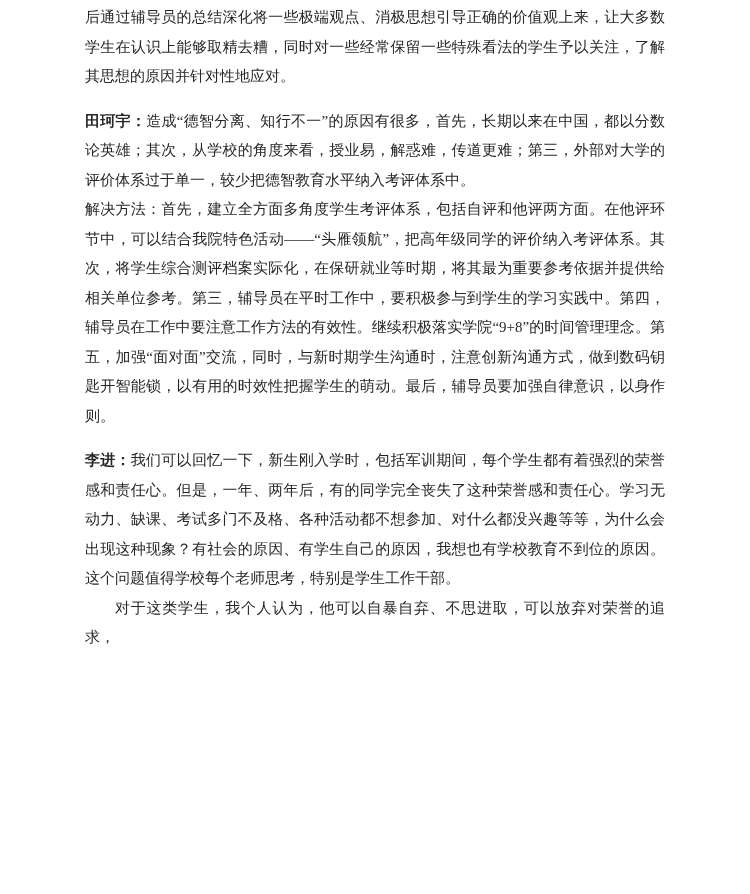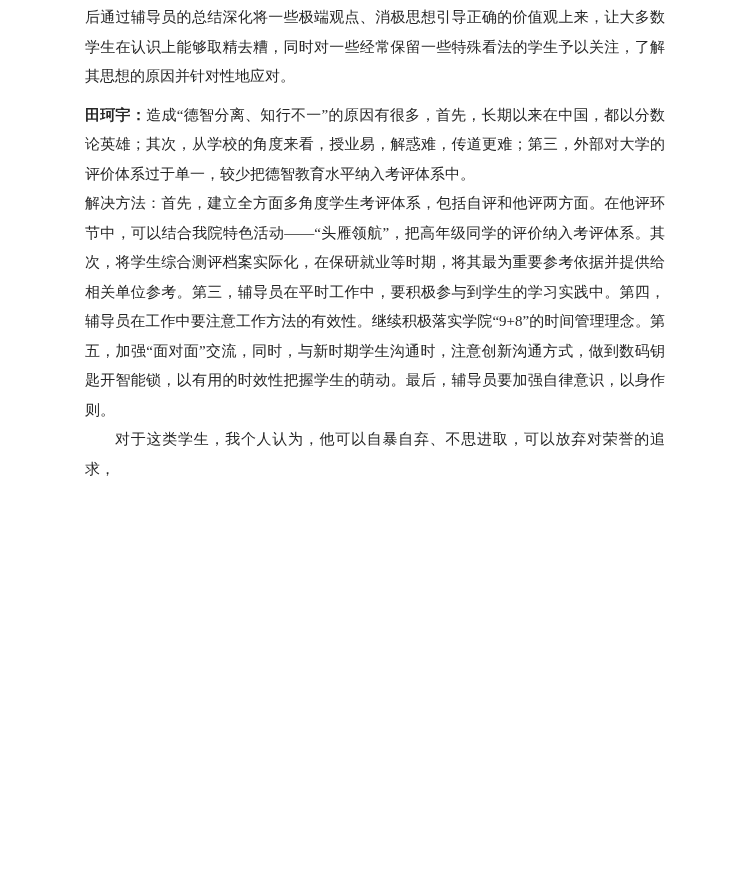--- a/index.html
+++ b/index.html
@@ -26,33 +26,34 @@
     text-justify: inter-ideograph;
     overflow: hidden;
   }
   .para {
     margin: 0;
     word-break: break-all;
   }
   .speaker {
     font-weight: bold;
   }
-  .gap-sm { margin-top: 9px; }
+  .gap-sm { margin-top: 15px; }
   .gap-md { margin-top: 15px; }
   .indent { text-indent: 2em; }
 </style>
 </head>
 <body>
 
 <div class="page">
 
   <p class="para"><span>后通过辅导员的总结深化将一些极端观点、消极思想引导正确的价值观上来，让大多数学生在认识上能够取精去糟，同时对一些经常保留一些特殊看法的学生予以关注，了解其思想的原因并针对性地应对。</span></p>
 
   <p class="para gap-sm"><span class="speaker">田珂宇：</span><span>造成“德智分离、知行不一”的原因有很多，首先，长期以来在中国，都以分数论英雄；其次，从学校的角度来看，授业易，解惑难，传道更难；第三，外部对大学的评价体系过于单一，较少把德智教育水平纳入考评体系中。</span></p>
 
   <p class="para"><span>解决方法：首先，建立全方面多角度学生考评体系，包括自评和他评两方面。在他评环节中，可以结合我院特色活动——“头雁领航”，把高年级同学的评价纳入考评体系。其次，将学生综合测评档案实际化，在保研就业等时期，将其最为重要参考依据并提供给相关单位参考。第三，辅导员在平时工作中，要积极参与到学生的学习实践中。第四，辅导员在工作中要注意工作方法的有效性。继续积极落实学院“9+8”的时间管理理念。第五，加强“面对面”交流，同时，与新时期学生沟通时，注意创新沟通方式，做到数码钥匙开智能锁，以有用的时效性把握学生的萌动。最后，辅导员要加强自律意识，以身作则。</span></p>
 
 
 
+  <p class="para gap-md"><span class="speaker">李进：</span><span>我们可以回忆一下，新生刚入学时，包括军训期间，每个学生都有着强烈的荣誉感和责任心。但是，一年、两年后，有的同学完全丧失了这种荣誉感和责任心。学习无动力、缺课、考试多门不及格、各种活动都不想参加、对什么都没兴趣等等，为什么会出现这种现象？有社会的原因、有学生自己的原因，我想也有学校教育不到位的原因。这个问题值得学校每个老师思考，特别是学生工作干部。</span></p>
 
   <p class="para indent"><span>对于这类学生，我个人认为，他可以自暴自弃、不思进取，可以放弃对荣誉的追求，</span></p>
 
 </div>
 
 </body></html>

